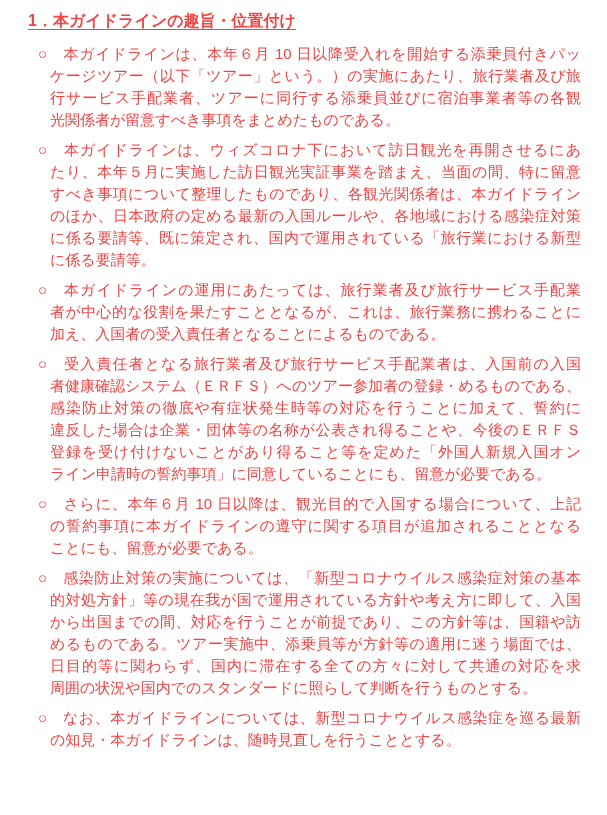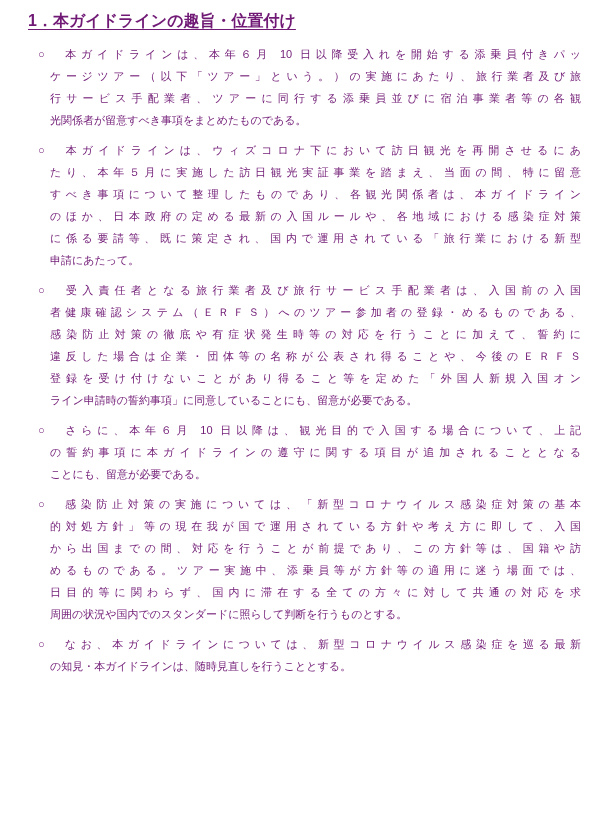--- a/index.html
+++ b/index.html
@@ -5,21 +5,21 @@
   html, body {
     margin: 0;
     padding: 0;
     background: #ffffff;
   }
   .page {
     position: relative;
     width: 607px;
     height: 774px;
     background: #ffffff;
-    color: #701a75;
+    color: #ef4444;
     font-family: "Liberation Sans", sans-serif;
     overflow: hidden;
   }
   .title {
     position: absolute;
     left: 28px;
     top: 11px;
     font-size: 16px;
     font-weight: bold;
     text-decoration: underline;
@@ -29,21 +29,21 @@
   .body {
     position: absolute;
     left: 38px;
     top: 43px;
     width: 543px;
   }
   .para {
     margin-bottom: 8px;
   }
   .line {
-    font-size: 11px;
+    font-size: 15px;
     line-height: 22px;
     text-align: justify;
     text-align-last: justify;
   }
   .line.cont {
     margin-left: 12px;
   }
   .line.last {
     text-align-last: left;
   }
@@ -69,21 +69,26 @@
         <div class="line cont">ケージツアー（以下「ツアー」という。）の実施にあたり、旅行業者及び旅</div>
         <div class="line cont">行サービス手配業者、ツアーに同行する添乗員並びに宿泊事業者等の各観</div>
         <div class="line cont last">光関係者が留意すべき事項をまとめたものである。</div>
       </div>
       <div class="para">
         <div class="line">○　本ガイドラインは、ウィズコロナ下において訪日観光を再開させるにあ</div>
         <div class="line cont">たり、本年５月に実施した訪日観光実証事業を踏まえ、当面の間、特に留意</div>
         <div class="line cont">すべき事項について整理したものであり、各観光関係者は、本ガイドライン</div>
         <div class="line cont">のほか、日本政府の定める最新の入国ルールや、各地域における感染症対策</div>
         <div class="line cont">に係る要請等、既に策定され、国内で運用されている「旅行業における新型</div>
-        <div class="line cont last">申請にあたって。</div>
+        <div class="line cont last">に係る要請等。</div>
+      </div>
+      <div class="para">
+        <div class="line">○　本ガイドラインの運用にあたっては、旅行業者及び旅行サービス手配業</div>
+        <div class="line cont">者が中心的な役割を果たすこととなるが、これは、旅行業務に携わることに</div>
+        <div class="line cont last">加え、入国者の受入責任者となることによるものである。</div>
       </div>
       <div class="para">
         <div class="line">○　受入責任者となる旅行業者及び旅行サービス手配業者は、入国前の入国</div>
         <div class="line cont">者健康確認システム（ＥＲＦＳ）へのツアー参加者の登録・めるものである、</div>
         <div class="line cont">感染防止対策の徹底や有症状発生時等の対応を行うことに加えて、誓約に</div>
         <div class="line cont">違反した場合は企業・団体等の名称が公表され得ることや、今後のＥＲＦＳ</div>
         <div class="line cont">登録を受け付けないことがあり得ること等を定めた「外国人新規入国オン</div>
         <div class="line cont last">ライン申請時の誓約事項」に同意していることにも、留意が必要である。</div>
       </div>
       <div class="para">

